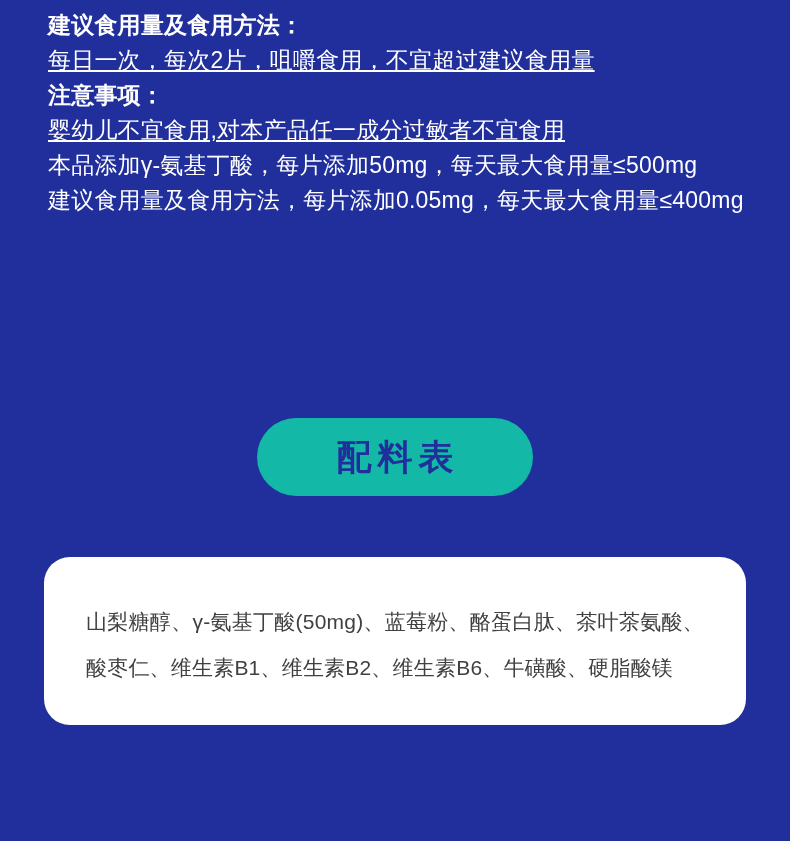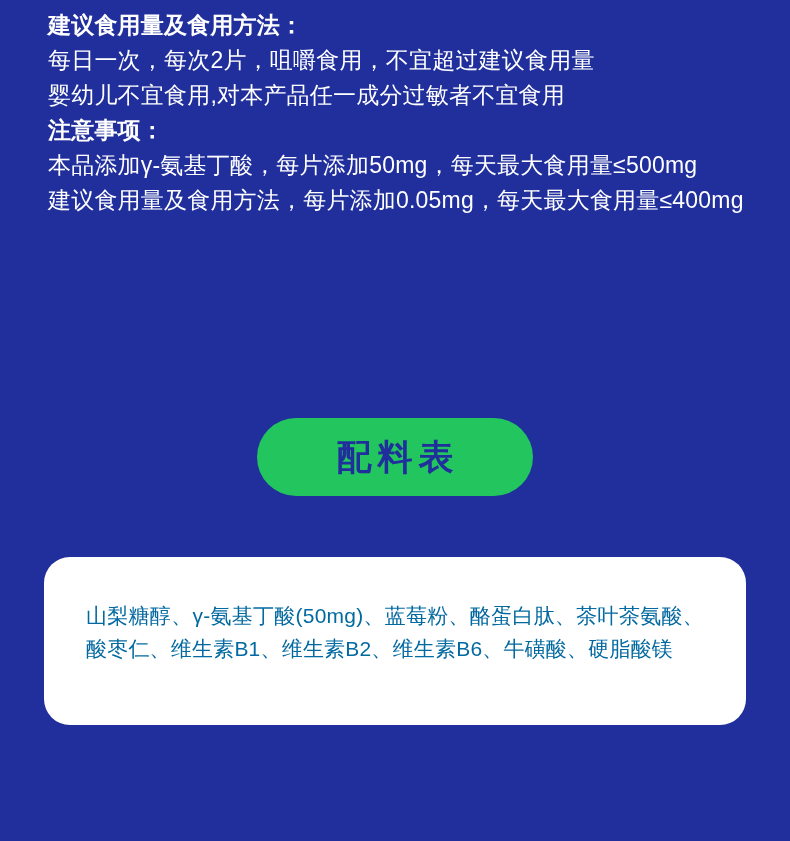--- a/index.html
+++ b/index.html
@@ -35,39 +35,40 @@
     line-height: 35px;
     color: #ffffff;
     letter-spacing: 0.2px;
     white-space: pre-wrap;
   }
   .usage-line.bold {
     font-weight: bold;
   }
   .usage-line.normal {
     font-weight: normal;
+    text-decoration: underline;
   }
   .usage-line.wrap {
     font-weight: normal;
     line-height: 35px;
   }
 
   
   .pill-wrap {
     position: absolute;
     left: 0;
     top: 418px;
     width: 790px;
     display: flex;
     justify-content: center;
   }
   .pill {
     width: 276px;
     height: 78px;
-    background: #22c55e;
+    background: #14b8a6;
     border-radius: 39px;
     display: flex;
     align-items: center;
     justify-content: center;
     box-shadow: 0 0 0 0 rgba(255,255,255,0);
   }
   .pill-text {
     color: #202f9c;
     font-size: 35px;
     font-weight: bold;
@@ -84,37 +85,37 @@
     height: 168px;
     background: #ffffff;
     border-radius: 26px;
     box-sizing: border-box;
   }
   .card-text {
     position: absolute;
     left: 42px;
     top: 42px;
     right: 42px;
-    color: #0369a1;
+    color: #404040;
     font-size: 21px;
-    line-height: 33px;
+    line-height: 46px;
     letter-spacing: 0.2px;
     text-align: justify;
   }
 </style>
 </head>
 <body>
 
 <div class="page">
 
   <div class="usage-block">
     <div class="usage-line bold">建议食用量及食用方法：</div>
     <div class="usage-line normal">每日一次，每次2片，咀嚼食用，不宜超过建议食用量</div>
+    <div class="usage-line bold">注意事项：</div>
     <div class="usage-line normal">婴幼儿不宜食用,对本产品任一成分过敏者不宜食用</div>
-    <div class="usage-line bold">注意事项：</div>
     <div class="usage-line wrap">本品添加γ-氨基丁酸，每片添加50mg，每天最大食用量≤500mg</div>
     <div class="usage-line wrap">建议食用量及食用方法，每片添加0.05mg，每天最大食用量≤400mg</div>
   </div>
 
   <div class="pill-wrap">
     <div class="pill">
       <span class="pill-text">配料表</span>
     </div>
   </div>
 

